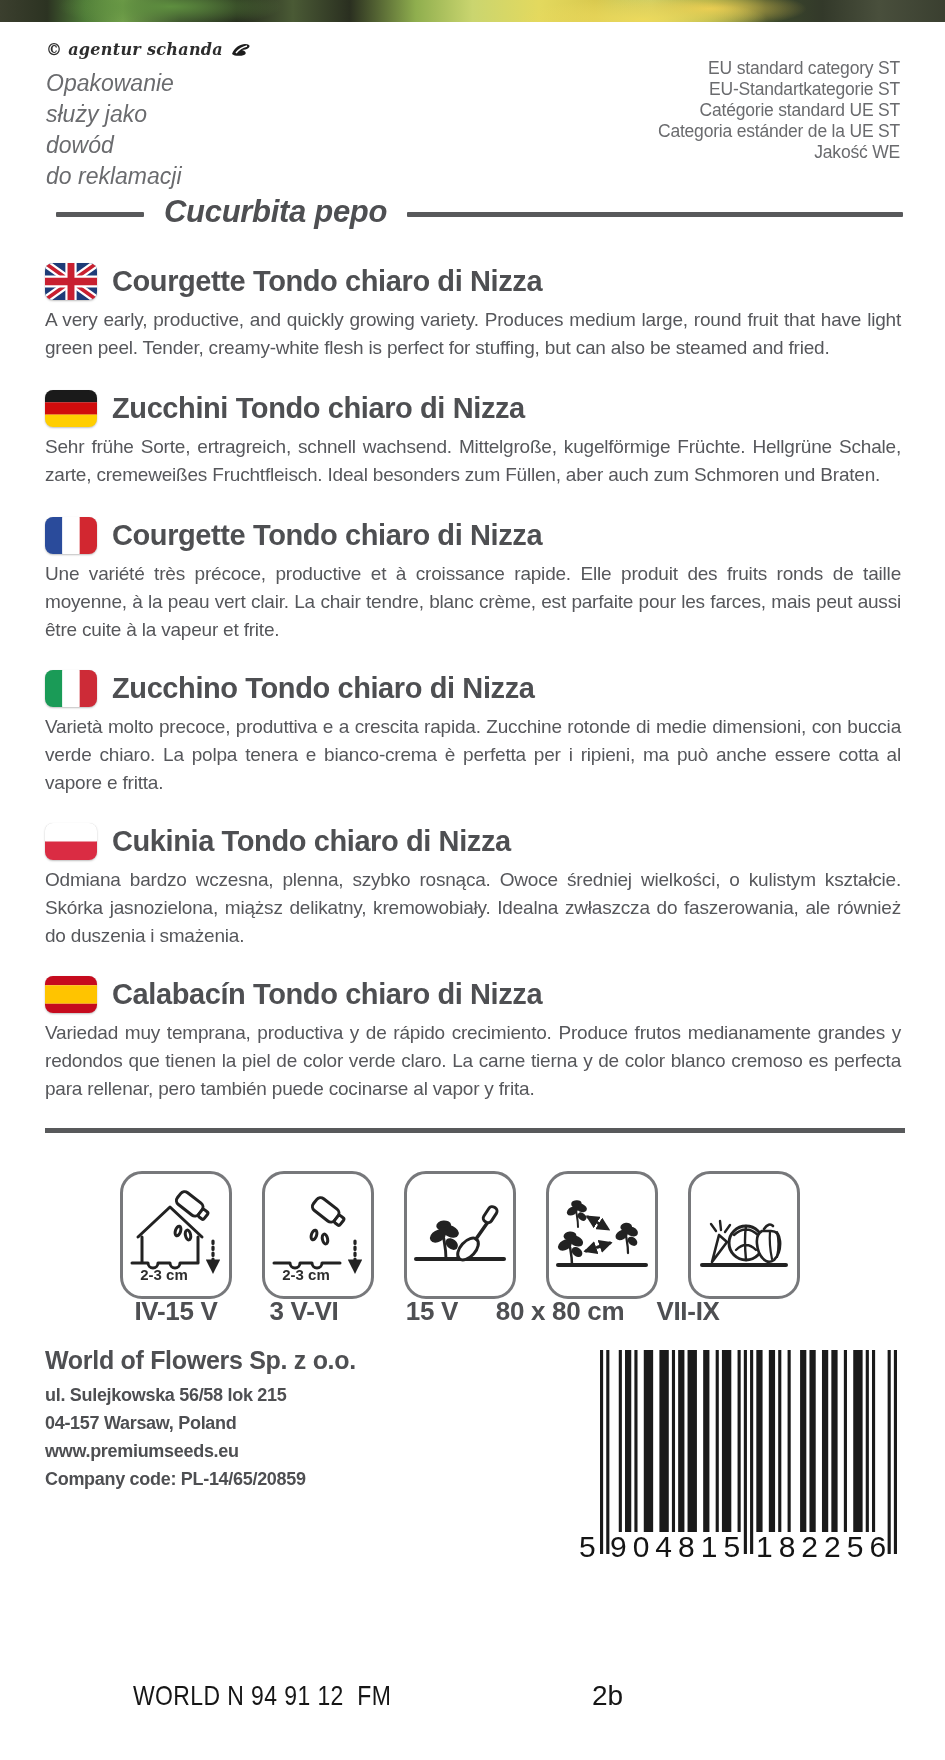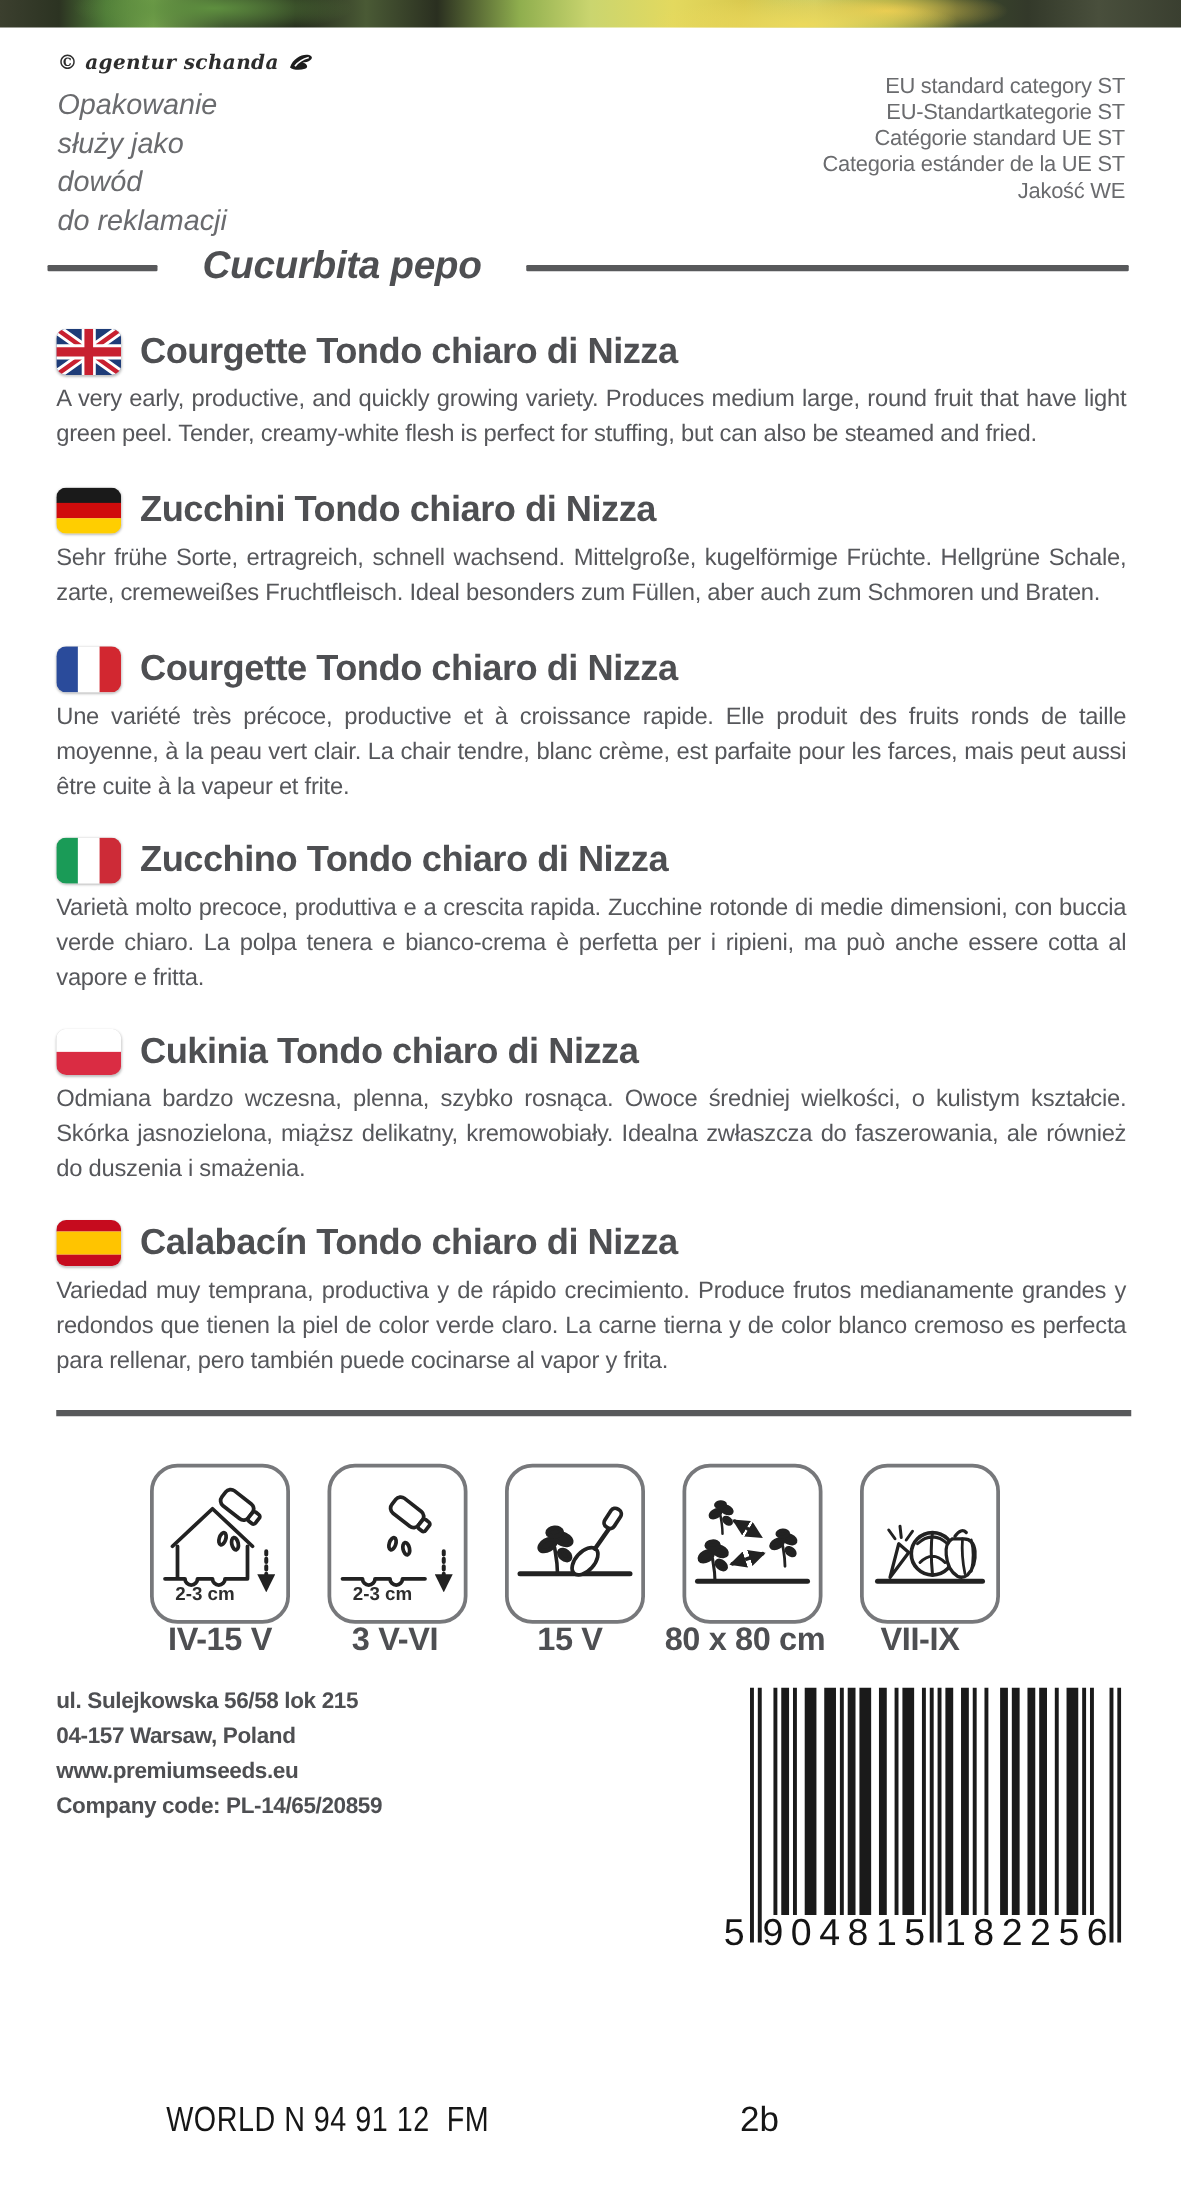--- a/index.html
+++ b/index.html
@@ -25,22 +25,22 @@
   .packaging-note{
     position:absolute;left:46px;top:68px;
     font-style:italic;font-size:23px;line-height:31px;color:var(--meta-text);
   }
   .eu-category{
     position:absolute;right:45px;top:42px;text-align:right;
     font-size:17.5px;line-height:21px;color:var(--meta-text);letter-spacing:-.2px;margin-top:16px;
   }
   
   .species{
-    position:absolute;left:38px;right:42px;top:196px;height:36px;
-    display:flex;align-items:center;gap:36px;
+    position:absolute;left:56px;right:42px;top:196px;height:36px;
+    display:flex;align-items:center;gap:20px;
   }
   .rule{height:5px;background:var(--divider);border-radius:1px;}
   .rule-left{width:88px;}
   .rule-right{flex:1;}
   .species-name{
     font-style:italic;font-weight:bold;font-size:31px;color:var(--heading-text);
     letter-spacing:-.3px;white-space:nowrap;padding-bottom:4px;
   }
   
   .watermark{
@@ -67,21 +67,21 @@
   .sec-it{top:669px}.sec-pl{top:822px}.sec-es{top:975px}
   
   .divider{position:absolute;left:45px;top:1128px;width:860px;height:5px;background:var(--divider);}
   
   .icons-row{position:absolute;left:120px;top:1171px;display:flex;gap:30px;}
   .icon-box{
     width:112px;height:128px;box-sizing:border-box;border:3px solid var(--icon-border);
     border-radius:22px;padding:3px;background:#fff;
   }
   .icon-box svg{display:block;width:100%;height:100%;}
-  .labels-row{position:absolute;left:120px;top:1296px;display:flex;gap:28px;}
+  .labels-row{position:absolute;left:120px;top:1296px;display:flex;gap:16px;}
   .labels-row .period{
     width:112px;display:flex;justify-content:center;
     font-size:26px;font-weight:bold;color:var(--heading-text);white-space:nowrap;
     letter-spacing:-.3px;
   }
   .picto-text{font-family:"Liberation Sans",sans-serif;font-weight:bold;font-size:15px;fill:#2e2e2e;}
   
   .producer{position:absolute;left:45px;top:1346px;color:var(--heading-text);}
   .producer-name{font-size:25px;font-weight:bold;letter-spacing:-.3px;margin-bottom:6px;}
   .producer-line{font-size:18px;font-weight:bold;line-height:28px;letter-spacing:-.3px;}
@@ -311,20 +311,21 @@
 
   <div class="labels-row">
     <span class="period">IV-15 V</span>
     <span class="period">3 V-VI</span>
     <span class="period">15 V</span>
     <span class="period">80 x 80 cm</span>
     <span class="period">VII-IX</span>
   </div>
 
   <div class="producer">
+    <div class="producer-name">World of Flowers Sp. z o.o.</div>
     <div class="producer-line">ul. Sulejkowska 56/58 lok 215</div>
     <div class="producer-line">04-157 Warsaw, Poland</div>
     <div class="producer-line">www.premiumseeds.eu</div>
     <div class="producer-line">Company code: PL-14/65/20859</div>
   </div>
 
   <div class="barcode">
     <svg id="barcode-bars" width="297" height="212">
         <rect x="0.00" y="0" width="3.13" height="204"></rect>
         <rect x="6.25" y="0" width="3.13" height="204"></rect>

